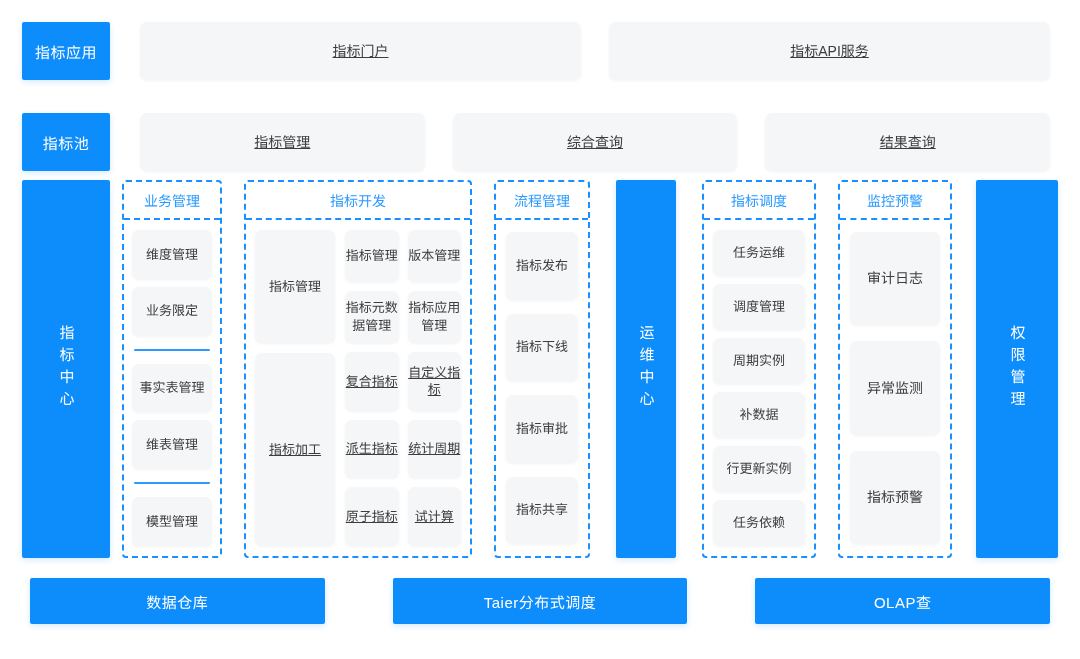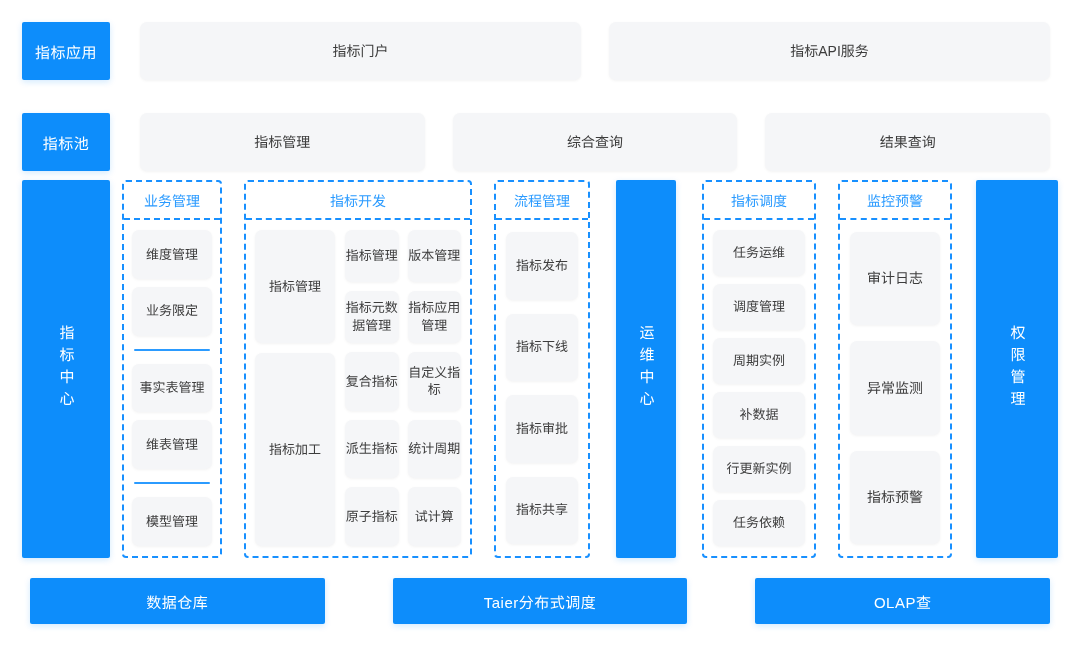--- a/index.html
+++ b/index.html
@@ -39,21 +39,21 @@
     letter-spacing:7px;
     font-size:15px;
   }
 
   
   .row{position:absolute;left:0;width:1080px;display:flex;}
   #row-app{top:22px;height:58px;}
   #row-pool{top:113px;height:58px;}
 
   .row .tag{width:88px;margin-left:22px;flex:none;}
-  .row .cells{display:flex;flex:1;gap:28px;margin-left:30px;margin-right:30px;}
+  .row .cells{display:flex;flex:1;gap:28px;margin-left:30px;margin-right:30px;text-decoration:underline;}
   .row .cells .grey{flex:1;}
 
   
   #main-band{
     position:absolute;left:0;top:180px;width:1080px;height:378px;
     display:flex;
   }
   #center-bar{width:88px;margin-left:22px;flex:none;}
   .mid{flex:1;display:flex;gap:22px;margin-left:12px;margin-right:12px;}
 
@@ -86,21 +86,21 @@
   #auth-bar{width:82px;flex:none;margin-left:12px;margin-right:22px;}
 
   
   #grp-develop .gbody{gap:10px;}
   .dev-left{width:80px;flex:none;display:flex;flex-direction:column;gap:10px;}
   .dev-left .grey{font-size:13px;}
   .dev-right{flex:1;display:flex;flex-direction:column;gap:9px;}
   .dev-rowpair{flex:1;display:flex;gap:9px;}
   .dev-rowpair .grey{flex:1;font-size:13px;}
   .dev-sect-a{flex:0 0 auto;display:flex;flex-direction:column;gap:9px;height:calc(2 * 52px + 9px);}
-  .dev-sect-b{flex:1;display:flex;flex-direction:column;gap:9px;}
+  .dev-sect-b{flex:1;display:flex;flex-direction:column;gap:9px;text-decoration:underline;}
 
   
   #grp-flow .gbody{padding:12px 10px;}
   #grp-flow .gcol{gap:14px;}
   #grp-flow .grey{flex:1;font-size:13px;}
 
   
   #grp-sched .gbody{padding:10px 9px;}
   #grp-sched .gcol{gap:8px;}
   #grp-sched .grey{flex:1;font-size:13px;}

